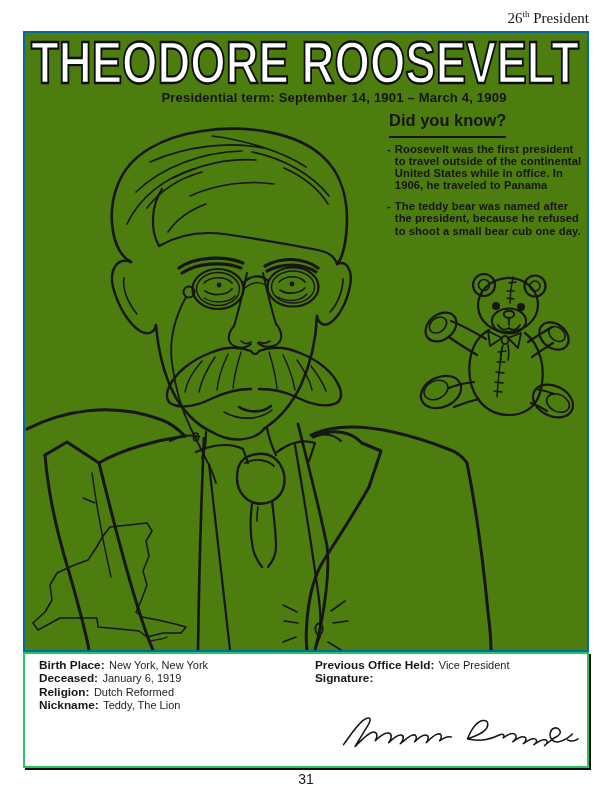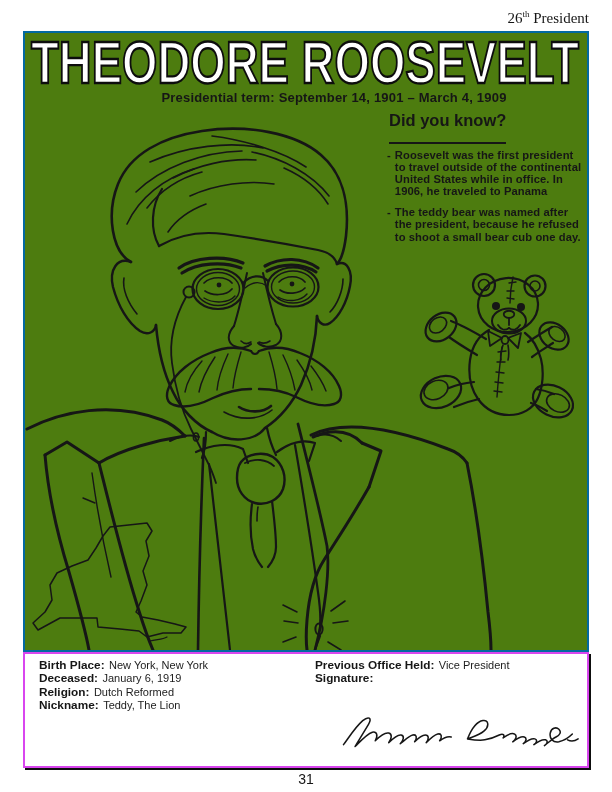--- a/index.html
+++ b/index.html
@@ -13,30 +13,30 @@
   .main-box{position:absolute;left:23px;top:31px;width:562px;height:617px;
             border:2px solid #0369a1;background:#4d7c0f;}
 
   .title-svg{position:absolute;left:2px;top:6px;width:556px;height:50px;display:block;}
 
   .subtitle{position:absolute;left:0;top:57px;width:100%;text-align:center;
             font-weight:bold;font-size:13px;letter-spacing:.2px;padding-left:28px;}
 
   .dyk{position:absolute;left:362px;top:78px;width:196px;}
   .dyk-heading{display:inline-block;font-size:16.5px;font-weight:bold;
-               border-bottom:2px solid #161616;padding-bottom:12px;margin-left:2px;}
+               border-bottom:2px solid #161616;padding-bottom:6px;margin-left:2px;}
   .facts{margin-top:5px;}
   .fact{display:flex;gap:4px;font-size:11.2px;font-weight:bold;line-height:12.1px;
         margin-bottom:9px;letter-spacing:.1px;}
   .fact .dash{flex:0 0 auto;}
 
   .artwork{position:absolute;left:0;top:0;width:562px;height:617px;pointer-events:none;}
 
   .info-box{position:absolute;left:23px;top:652px;width:562px;height:112px;
-            border:2px solid #d946ef;background:#fff;box-shadow:2px 2px 0 #0d0d0d;}
+            border:2px solid #22c55e;background:#fff;box-shadow:2px 2px 0 #0d0d0d;}
   .col{position:absolute;top:4px;}
   .col.left{left:14px;}
   .col.right{left:290px;}
   .info-row{line-height:12.4px;white-space:nowrap;}
   .info-row .lbl{font-weight:bold;font-size:11.8px;}
   .info-row .val{font-size:11px;color:#1c1c1c;}
   .sig-svg{position:absolute;left:303px;top:57px;width:256px;height:50px;}
 
   .page-num{position:absolute;left:0;top:771px;width:100%;text-align:center;
             font-size:14px;color:#161616;}

